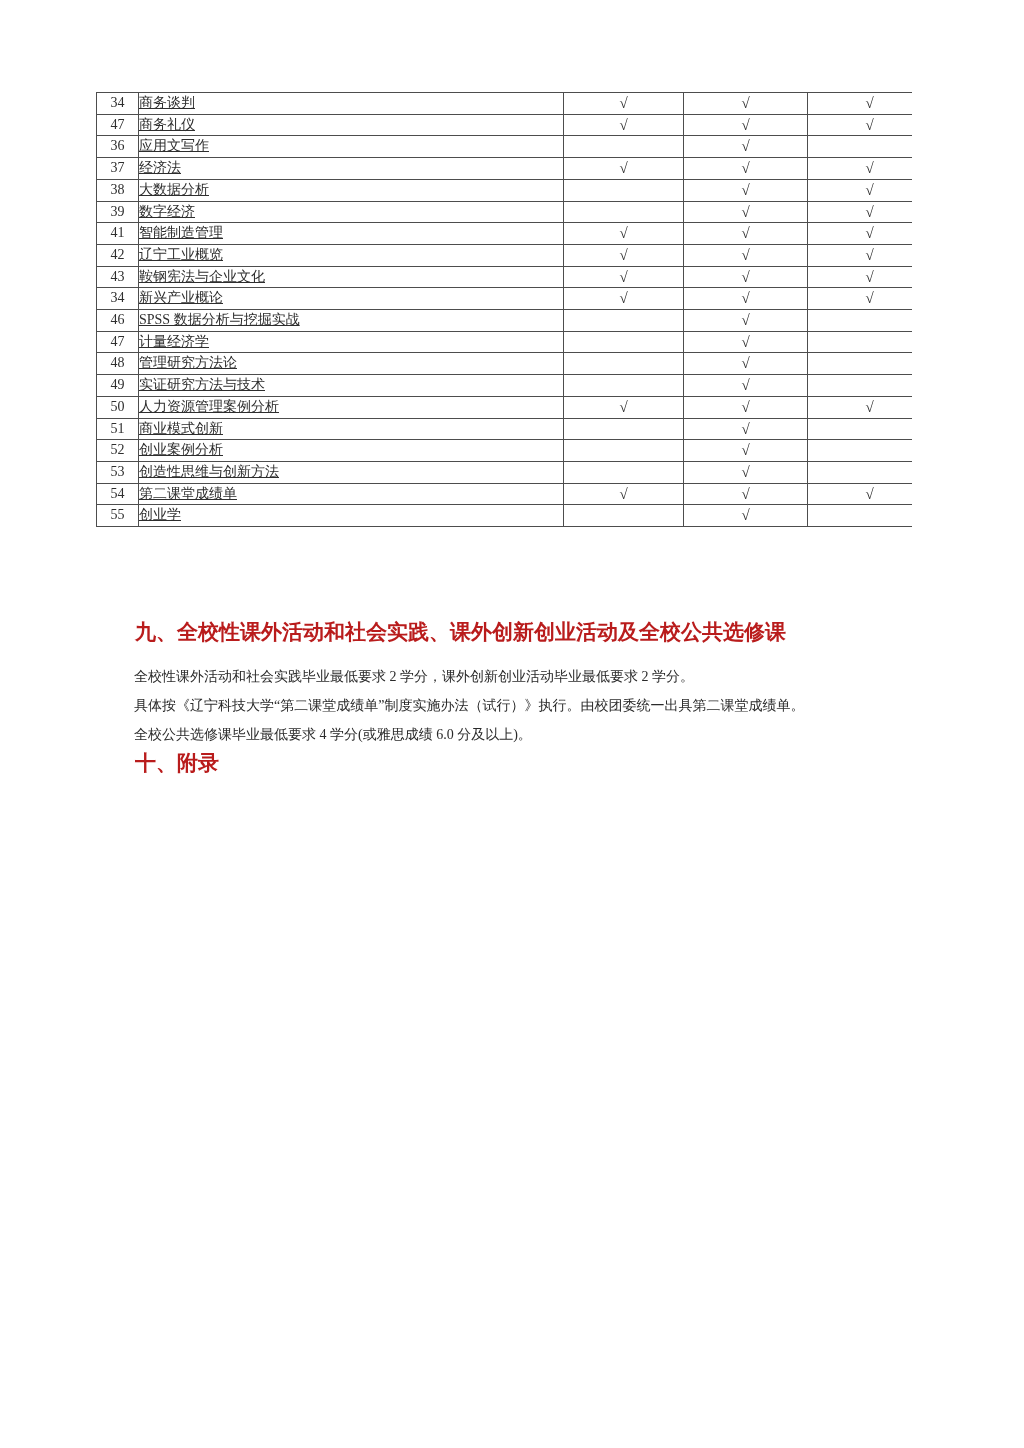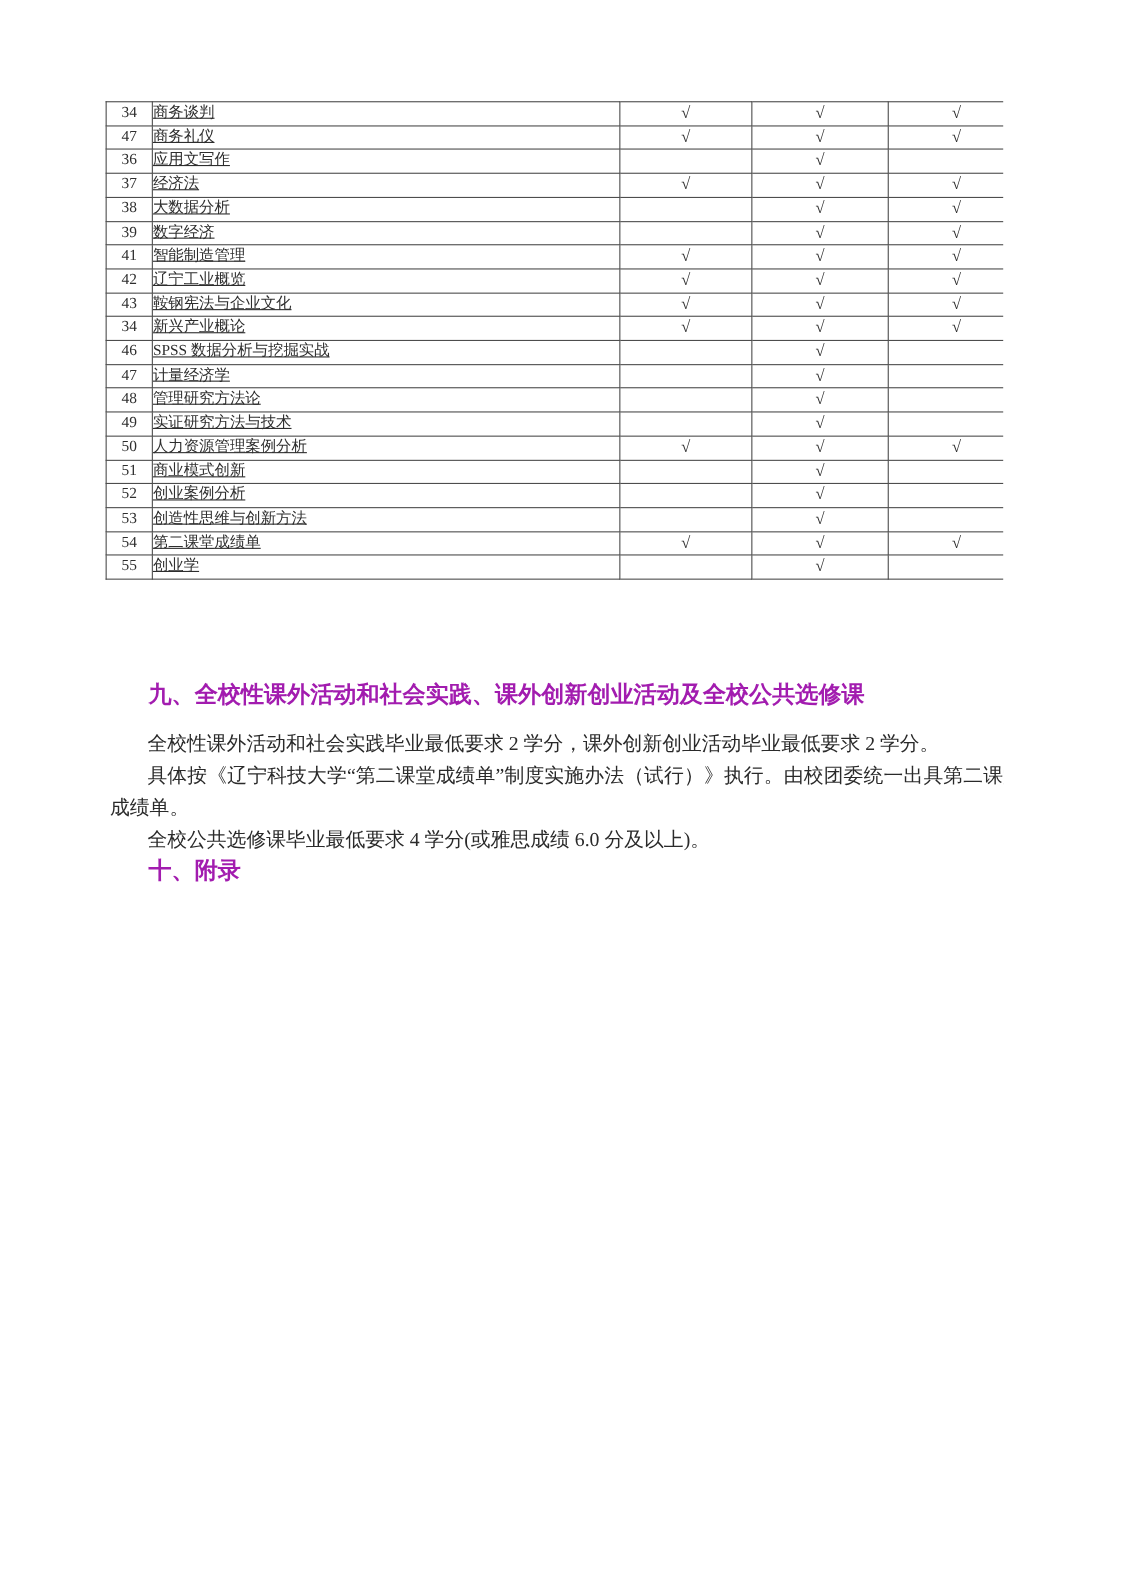--- a/index.html
+++ b/index.html
@@ -48,29 +48,29 @@
   .content {
     position: absolute;
     left: 100px;
     top: 612px;
     width: 830px;
   }
   h2.section-heading {
     font-family: "Liberation Sans", "DejaVu Sans", sans-serif;
     font-size: 21px;
     font-weight: bold;
-    color: #a21caf;
+    color: #b91c1c;
     line-height: 28px;
     margin: 6px 0 16px 35px;
   }
   h2.section-heading.second {
     margin-top: 0;
   }
   p.body-para {
-    font-size: 18px;
+    font-size: 14px;
     line-height: 29px;
     margin: 0;
     text-indent: 34px;
     text-align: justify;
     color: #2a2a2a;
   }
 </style>
 </head>
 <body>
 

